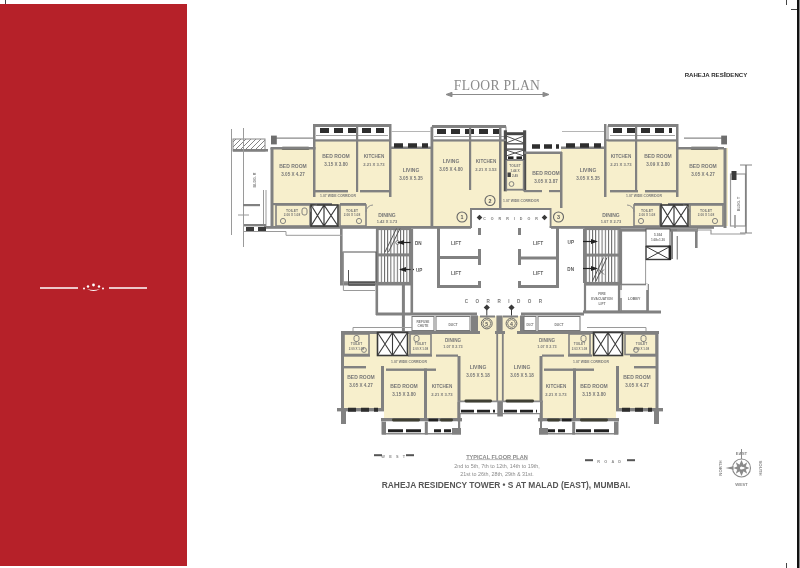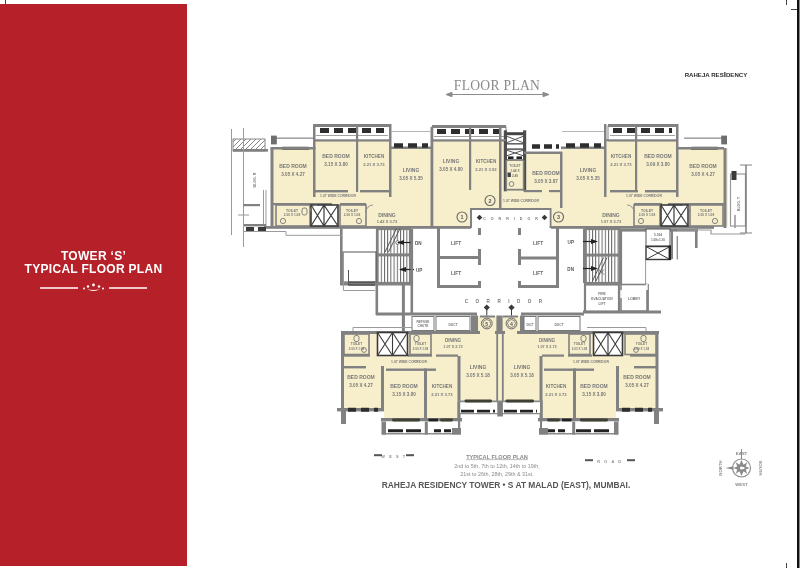--- a/index.html
+++ b/index.html
@@ -6,22 +6,20 @@
   #page{position:relative;width:800px;height:568px;background:#ffffff;overflow:hidden;
         font-family:"Liberation Sans", sans-serif;}
   .abs{position:absolute;}
 </style>
 </head>
 <body>
 <div id="page">
 
   <div class="abs" style="left:0;top:4px;width:187px;height:562px;background:#b62129;"></div>
 
-  <div class="abs" style="left:0;top:250px;width:187px;text-align:center;color:#ffffff;
-       font-weight:bold;font-size:12px;line-height:13px;letter-spacing:0.3px;">TOWER ‘S’<br>TYPICAL FLOOR PLAN</div>
 
   <svg class="abs" style="left:40px;top:279px;" width="107" height="16" viewBox="0 0 107 16">
     <line x1="0" y1="9" x2="38" y2="9" stroke="#ffffff" stroke-width="1.6"></line>
     <line x1="69" y1="9" x2="107" y2="9" stroke="#ffffff" stroke-width="1.6"></line>
     <g fill="#ffffff">
       <circle cx="53.5" cy="6" r="1.4"></circle>
       <circle cx="48" cy="7.5" r="1.2"></circle>
       <circle cx="59" cy="7.5" r="1.2"></circle>
       <circle cx="44" cy="9.5" r="1.0"></circle>
       <circle cx="63" cy="9.5" r="1.0"></circle>

